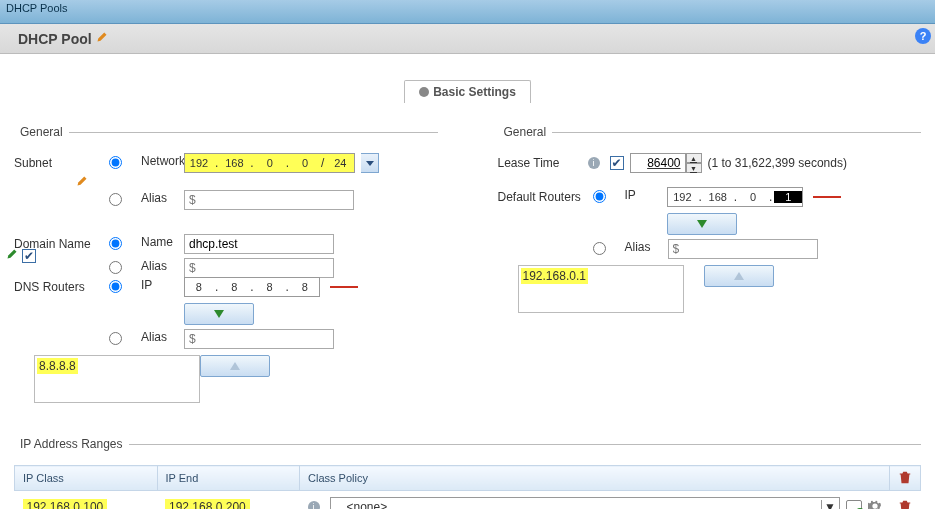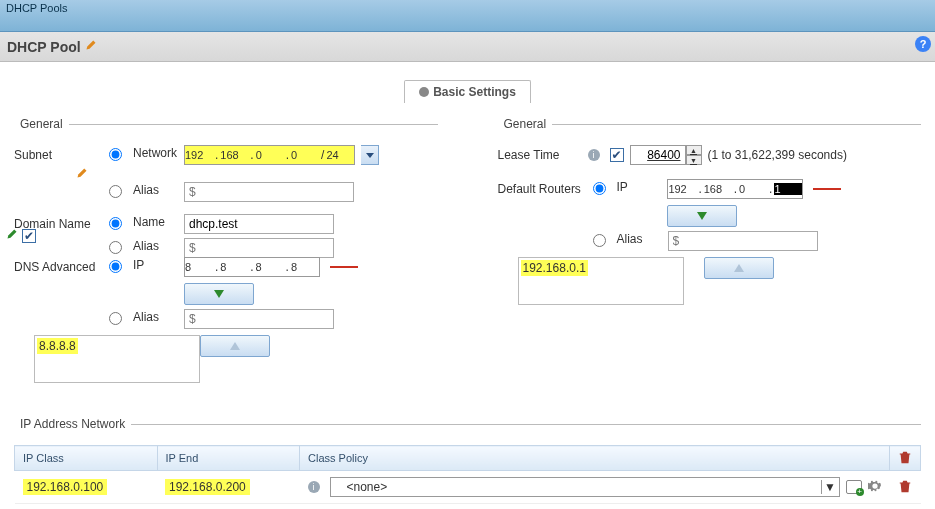--- a/index.html
+++ b/index.html
@@ -1,76 +1,76 @@
 <!DOCTYPE html>
 <html><head>
 <meta charset="utf-8">
 <style>
   * { box-sizing: border-box; }
   html, body { margin:0; padding:0; font-family: Arial, sans-serif; font-size:12px; color:#333; background:#fff; }
   .window { width:935px; height:509px; position:relative; overflow:hidden; }
 
   .titlebar {
-    height:32px;
+    height:24px;
     background: linear-gradient(#a6cbe6, #7eb3d6);
     border-bottom:1px solid #5d94bd;
     padding:2px 6px;
     font-size:11px;
     color:#08304a;
   }
   .header {
     height:30px;
     background: linear-gradient(#e5e5e5, #d8d8d8);
     border-bottom:1px solid #bbb;
     display:flex;
     align-items:center;
-    padding:0 7px;
+    padding:0 18px;
   }
   .header h1 { margin:0; font-size:14px; color:#444; font-weight:bold; }
   .header .pool-input {
     margin-left:4px; height:20px; width:140px; border:1px solid #999; padding:0 4px; font-size:12px;
   }
   .pencil-icon svg { width:12px; height:12px; }
   .pencil-icon.orange svg path { fill:#e08a1e; }
   .pencil-icon.green svg path { fill:#2d8a2d; }
   .info-circle {
     width:16px; height:16px; border-radius:50%; background:#3b82f6; color:#fff; font-weight:bold;
     font-size:11px; display:flex; align-items:center; justify-content:center;
     position:absolute; right:4px; top:4px;
   }
 
   .tabs { display:flex; justify-content:center; margin-top:18px; }
   .tab {
     padding:4px 14px; font-size:12px; border:1px solid #bbb; border-bottom:none;
     background: linear-gradient(#eee,#ddd);
-    cursor:pointer; border-radius:2px 2px 0 0; margin:0 1px;
+    cursor:pointer; border-radius:2px 2px 0 0; margin:8px 1px;
     display:flex; align-items:center;
   }
   .tab.active { background:#fff; color:#555; font-weight:bold; }
   .tab .info-dot { width:10px;height:10px;border-radius:50%;background:#888;margin-right:4px; }
 
   .content { padding:4px 14px; }
   fieldset.group {
     border:none; border-top:1px solid #bbb; margin:10px 0 0 0; padding:10px 0 0 0;
   }
   fieldset.group > legend { padding:0 6px; font-size:12px; color:#444; }
 
   .two-col { display:flex; gap:60px; }
   .col { flex:1; }
 
   .row { display:flex; align-items:flex-start; margin:4px 0; }
   .lbl { width:90px; padding-top:3px; }
-  .radio-col { width:80px; display:flex; align-items:center; gap:8px; }
+  .radio-col { width:80px; display:flex; align-items:center; gap:16px; }
   .ctrl { display:flex; align-items:center; gap:6px; flex-wrap:wrap; }
 
   .ip-box {
     border:1px solid #999; display:inline-flex; align-items:center; height:20px; background:#fff;
   }
   .ip-box.highlight { background:#ffff57; }
-  .ip-seg { width:28px; font-size:11px; }
+  .ip-seg { width:28px; text-align:center; font-size:11px; }
   .ip-dot { padding:0 2px; }
   .text-input {
     border:1px solid #aaa; height:20px; padding:0 4px; font-size:12px;
   }
   .placeholder { color:#bbb; font-style:normal; }
 
   .dropdown-btn {
     width:18px; height:20px; border:1px solid #7ea6d0; border-left:none;
     background: linear-gradient(#e8f1fb,#c9ddf2);
     display:inline-flex; align-items:center; justify-content:center;
@@ -202,21 +202,21 @@
                   <input type="radio" style="">
                   <span>Alias</span>
                 </div>
                 <div class="ctrl">
                   <input class="text-input placeholder" style="width: 170px;" placeholder="$">
                 </div>
               </div>
             </div>
           </div>
 
-          <div class="row" style="margin-top:12px;">
+          <div class="row" style="margin-top:24px;">
             <div class="lbl">Domain Name</div>
             <div style="flex:1;">
               <div class="row" style="margin:0;">
                 <div class="radio-col">
                   <input type="radio" checked="" style="">
                   <span>Name</span>
                 </div>
                 <div class="ctrl">
                   <input class="text-input" style="width: 150px;" value="dhcp.test">
                 </div>
@@ -235,21 +235,21 @@
           <div style="margin:-34px 0 14px -8px; display:flex; align-items:center; gap:4px;">
             <span class="pencil-icon green"><svg viewBox="0 0 16 16">
                   <path d="M2 14l1-4 8-8 3 3-8 8-4 1z"></path>
                 </svg></span>
             <span class="cbx">
                 <span class="chk">✔</span>
               </span>
           </div>
 
           <div class="row" style="margin-top:10px;">
-            <div class="lbl">DNS Advanced</div>
+            <div class="lbl">DNS Routers</div>
             <div style="flex:1;">
               <div class="row" style="margin:0;">
                 <div class="radio-col">
                   <input type="radio" checked="" style="">
                   <span>IP</span>
                 </div>
                 <div class="ctrl">
                   <span class="ip-box">
                     <span class="ip-seg">8</span>
                       <span class="ip-dot">.</span>
@@ -350,21 +350,21 @@
                     <span class="arrow-grey-up"></span>
                   </span>
               </div>
             </div>
           </div>
         </fieldset>
       </div>
     </div>
 
     <fieldset class="group" style="margin-top:30px;">
-      <legend>IP Address Network</legend>
+      <legend>IP Address Ranges</legend>
       <table class="range-table">
         <thead>
           <tr>
             <th style="width:160px;">IP Class</th>
             <th style="width:160px;">IP End</th>
             <th>Class Policy</th>
             <th style="width:24px; text-align:center;">
               <span class="icon-trash">
                 <svg viewBox="0 0 16 16">
                     <path fill="#b03a2e" d="M3 5h10l-1 10H4L3 5zm3-3h4l1 2H5l1-2zM2 4h12v1H2z"></path>

